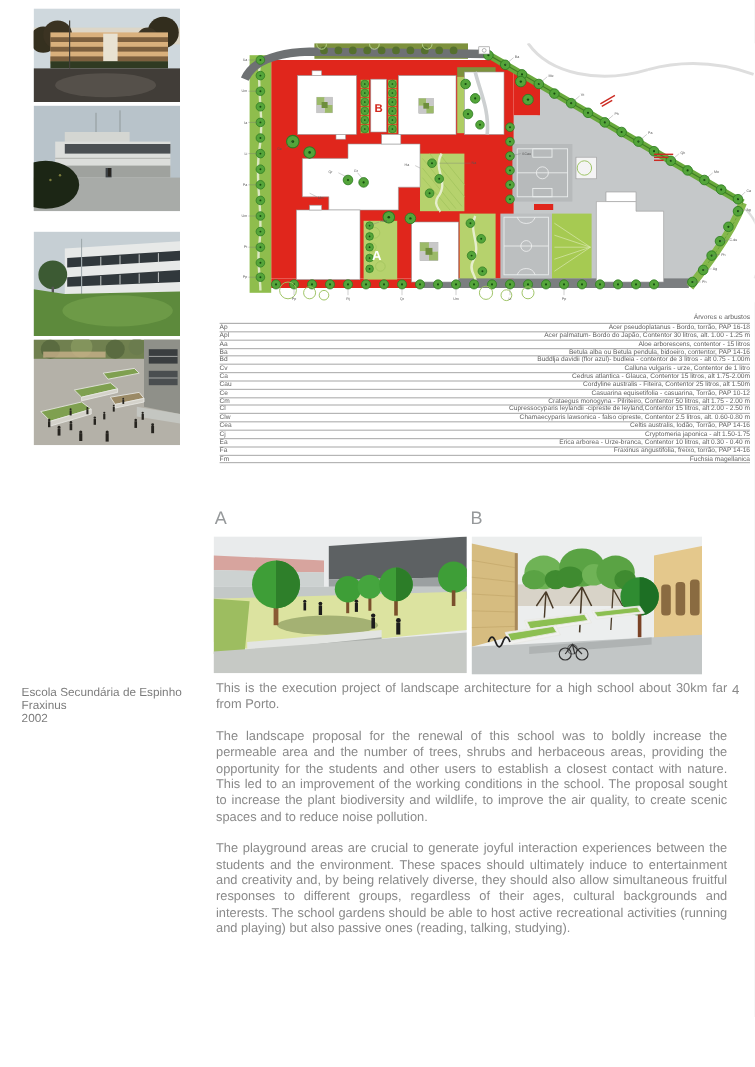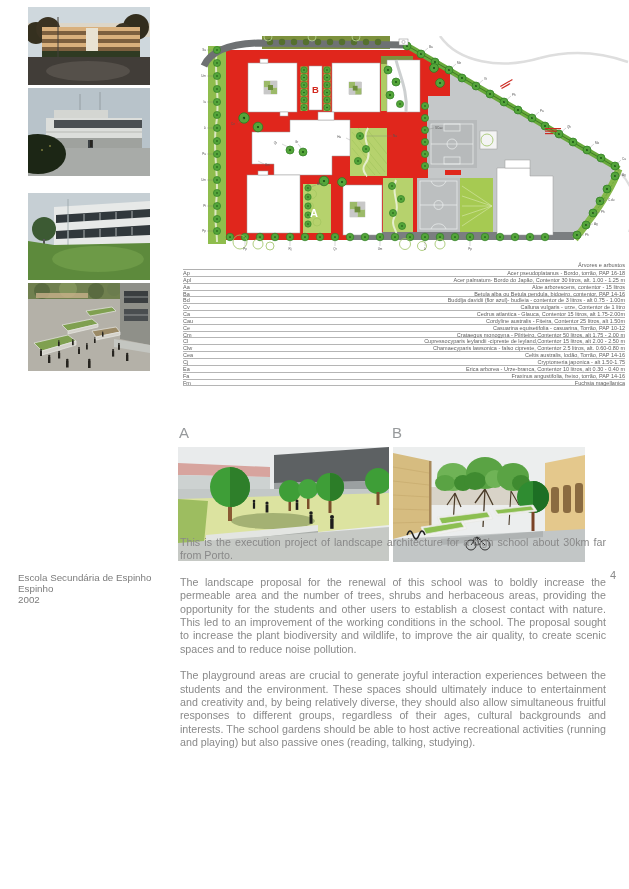--- a/index.html
+++ b/index.html
@@ -14,21 +14,21 @@
   .lg-row{display:flex;height:6.85px;box-sizing:border-box;border-bottom:1px solid #b5b5b5;
           font-size:5.5px;line-height:6.2px;}
   .lg-code{width:36px;text-align:left;}
   .lg-desc{flex:1;text-align:right;}
   
   .fig-label{position:absolute;top:424px;font-size:15px;color:#96999b;}
   
   .title-block{position:absolute;left:18px;top:572px;width:137px;text-align:left;
                font-size:9.8px;line-height:11px;color:#7c7c7c;}
   
-  .body-text{position:absolute;left:180px;top:536px;width:426px;text-align:justify;
+  .body-text{position:absolute;left:180px;top:568px;width:426px;text-align:justify;
              font-size:10.7px;line-height:13.3px;color:#898989;}
   .body-text p{margin:0 0 13.5px 0;}
   .page-num{position:absolute;left:610px;top:569px;font-size:11px;color:#8a8a8a;}
   .plan-wrap{position:absolute;left:200px;top:36px;width:430px;height:216px;}
   .renderA{position:absolute;left:178px;top:447px;width:211px;height:114px;}
   .renderB{position:absolute;left:393px;top:447px;width:192px;height:115px;}
   text.tiny{font-family:"Liberation Sans",sans-serif;font-size:3px;fill:#555;}
   text.plan-letter{font-family:"Liberation Sans",sans-serif;font-weight:bold;}
 </style>
 </head>
@@ -687,21 +687,21 @@
     <g stroke="#333" stroke-width="1" fill="none">
       <circle cx="78" cy="98" r="5"></circle>
         <circle cx="92" cy="98" r="5"></circle>
       <path d="M78,98 L84,90 L92,98 M84,90 L86,98"></path>
       <circle cx="84" cy="94" r="4" opacity="0.6"></circle>
     </g>
   </svg>
 
   <div class="title-block">
     <div>Escola Secundária de Espinho</div>
-    <div>Espinho</div>
+    <div>Fraxinus</div>
     <div>2002</div>
   </div>
 
   <div class="body-text">
     <p>This is the execution project of landscape architecture for a high school about 30km far from Porto.</p>
     <p>The landscape proposal for the renewal of this school was to boldly increase the permeable area and the number of trees, shrubs and herbaceous areas, providing the opportunity for the students and other users to establish a closest contact with nature. This led to an improvement of the working conditions in the school. The proposal sought to increase the plant biodiversity and wildlife, to improve the air quality, to create scenic spaces and to reduce noise pollution.</p>
     <p>The playground areas are crucial to generate joyful interaction experiences between the students and the environment. These spaces should ultimately induce to entertainment and creativity and, by being relatively diverse, they should also allow simultaneous fruitful responses to different groups, regardless of their ages, cultural backgrounds and interests. The school gardens should be able to host active recreational activities (running and playing) but also passive ones (reading, talking, studying).</p>
   </div>
 
   <div class="page-num">4</div>

